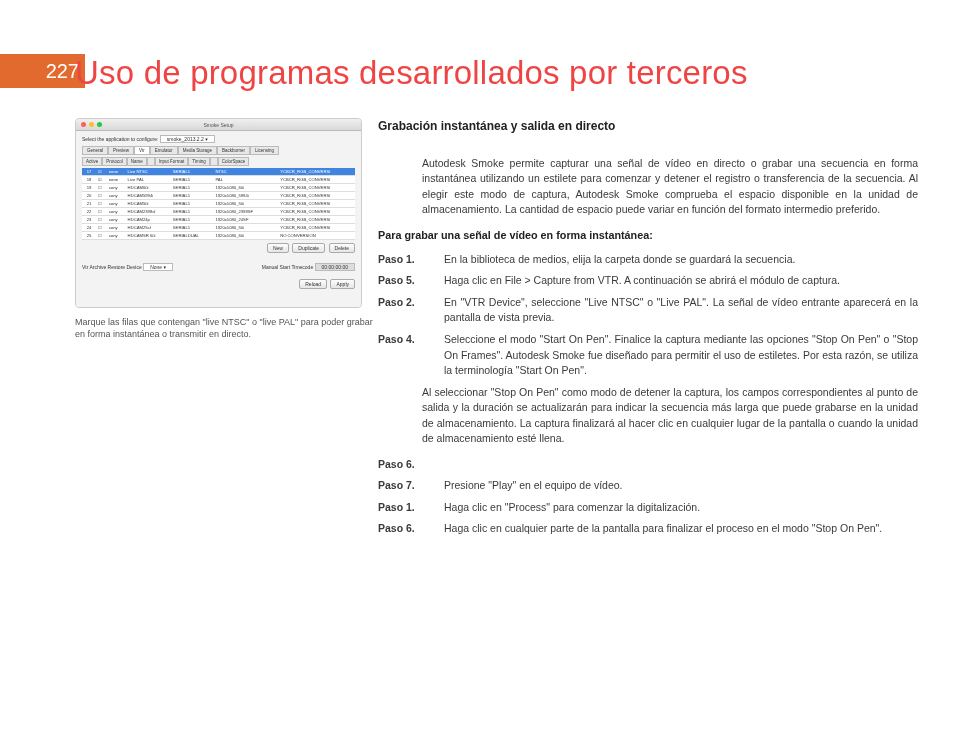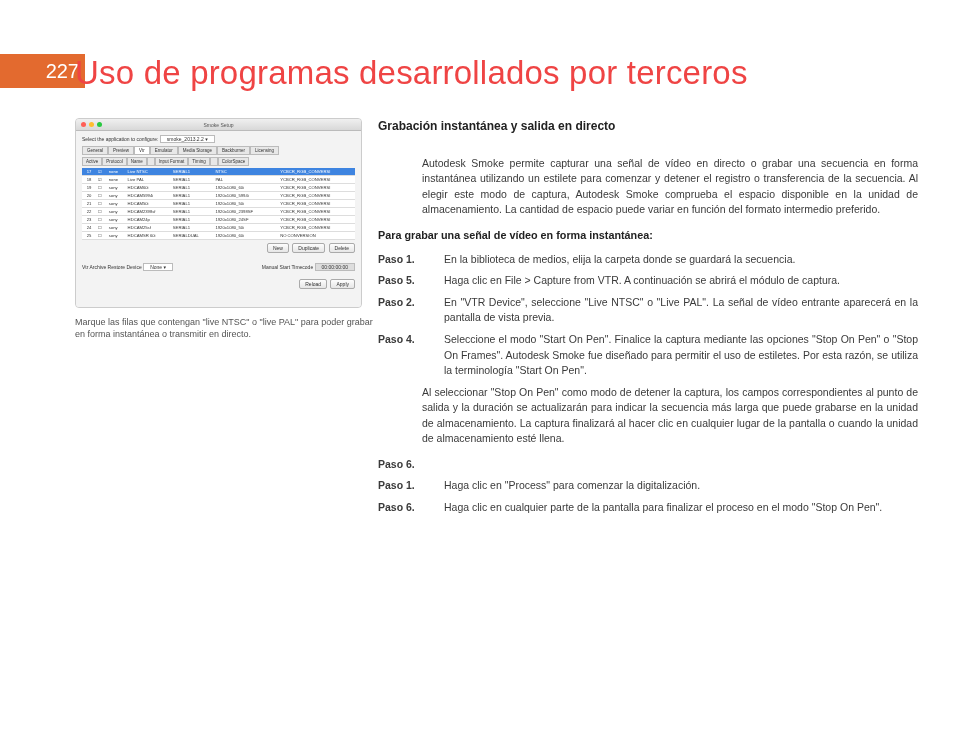--- a/index.html
+++ b/index.html
@@ -305,20 +305,24 @@
         <div class="step-label">Paso 4.</div>
         <div class="step-text">Seleccione el modo "Start On Pen". Finalice la captura mediante las opciones "Stop On Pen" o "Stop On Frames". Autodesk Smoke fue diseñado para permitir el uso de estiletes. Por esta razón, se utiliza la terminología "Start On Pen".</div>
       </div>
     </div>
   <p class="body">Al seleccionar "Stop On Pen" como modo de detener la captura, los campos correspondientes al punto de salida y la duración se actualizarán para indicar la secuencia más larga que puede grabarse en la unidad de almacenamiento. La captura finalizará al hacer clic en cualquier lugar de la pantalla o cuando la unidad de almacenamiento esté llena.</p>
   <div id="steps2">
       <div class="step">
         <div class="step-label">Paso 6.</div>
       </div>
       <div class="step">
+        <div class="step-label">Paso 7.</div>
+        <div class="step-text">Presione "Play" en el equipo de vídeo.</div>
+      </div>
+      <div class="step">
         <div class="step-label">Paso 1.</div>
         <div class="step-text">Haga clic en "Process" para comenzar la digitalización.</div>
       </div>
       <div class="step">
         <div class="step-label">Paso 6.</div>
         <div class="step-text">Haga clic en cualquier parte de la pantalla para finalizar el proceso en el modo "Stop On Pen".</div>
       </div>
     </div>
 </div>
 

